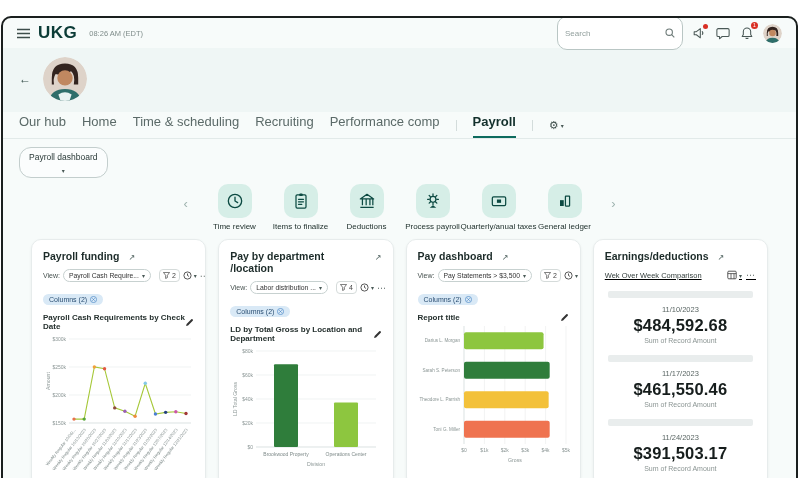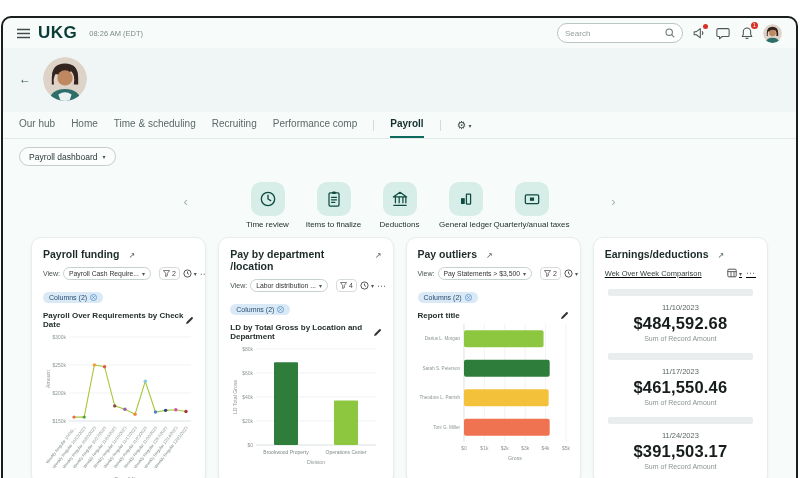--- a/index.html
+++ b/index.html
@@ -7,21 +7,21 @@
     font-family:"Liberation Sans","DejaVu Sans",sans-serif; }
   .frame { position:absolute; left:1px; top:16px; width:797px; height:475px;
     border:2px solid #1a1f1e; border-radius:10px; overflow:hidden; background:#f7fbfa; }
 
   
   .topbar { display:flex; align-items:center; height:30px; padding:0 14px; gap:8px; }
   .hamburger { background:none; border:none; cursor:pointer; display:flex; }
   .logo { font-size:17px; font-weight:800; color:#0b3b36; letter-spacing:.5px; }
   .time { font-size:7.5px; color:#7f8c8a; margin-left:4px; }
   .tb-spacer { flex:1; }
-  .search { width:126px; height:20px; border:1px solid #b9c6c4; border-radius:10px;
+  .search { width:126px; height:34px; border:1px solid #b9c6c4; border-radius:10px;
     background:#fff; display:flex; align-items:center; padding:0 7px; gap:4px; }
   .search input { border:none; outline:none; flex:1; font-size:8px; color:#3a4745;
     background:transparent; font-family:inherit; min-width:0; }
   .search input::placeholder { color:#93a09e; }
   .tb-ic { position:relative; background:none; border:none; cursor:pointer; display:flex; padding:1px; }
   .dot-badge { position:absolute; top:-1px; right:-1px; width:5px; height:5px;
     border-radius:50%; background:#d93025; }
   .num-badge { position:absolute; top:-3px; right:-3px; min-width:7px; height:7px;
     border-radius:4px; background:#d93025; color:#fff; font-size:5px; line-height:7px;
     text-align:center; padding:0 1px; }
@@ -31,31 +31,31 @@
   .welcome { background:#eff6f5; padding:9px 16px 11px; display:flex; align-items:center; gap:12px; }
   .back { font-size:12px; color:#39514d; background:none; border:none; cursor:pointer; }
   .avatar-lg { width:44px; height:44px; border-radius:50%; overflow:hidden; }
   .w-title { font-size:15px; font-weight:bold; color:#1c2d2a; letter-spacing:.2px; }
   .tasks-pill { margin-top:6px; background:#0d5a4e; color:#fff; font-size:8px;
     border:none; border-radius:10px; padding:3.5px 10px; cursor:pointer; font-family:inherit; }
 
   
   .nav { display:flex; align-items:flex-end; gap:16px; padding:0 16px; height:27px;
     border-bottom:1px solid #e2eae9; }
-  .tab { font-size:10px; color:#5b6a68; padding-bottom:9px; cursor:pointer; white-space:nowrap;margin-top:40px; }
+  .tab { font-size:13px; color:#5b6a68; padding-bottom:9px; cursor:pointer; white-space:nowrap;margin-top:40px; }
   .tab.active { color:#13302c; font-weight:bold; border-bottom:2px solid #0d6b5e; padding-bottom:7px; }
   .nav-sep { width:1px; height:11px; background:#d3dcdb; margin-bottom:7px; }
   .gear-wrap { display:flex; align-items:center; gap:2px; padding-bottom:6px; cursor:pointer; }
   .gear { font-size:11px; color:#3e4e4b; }
   .caret { font-size:6px; color:#4a5a57; }
 
   
-  .dash-select { margin:8px 0 12px 16px; display:inline-flex; align-items:center; gap:5px;
+  .dash-select { margin:8px 0 2px 16px; display:inline-flex; align-items:center; gap:5px;
     border:1px solid #c3cecd; border-radius:12px; background:rgba(255,255,255,.55);
-    padding:3.5px 9px; font-size:8.5px; color:#2a3a38; cursor:pointer; font-family:inherit; }
+    padding:3.5px 9px; font-size:8.5px; color:#2a3a38; cursor:pointer; font-family:inherit;flex-direction:column; }
 
   
   .carousel { position:relative; display:flex; justify-content:center; margin:4px 0 0; }
   .car-item { width:66px; display:flex; flex-direction:column; align-items:center; gap:4px; cursor:pointer; }
   .car-ic { width:34px; height:34px; border-radius:10px; background:#d6eee7;
     display:flex; align-items:center; justify-content:center; }
   .car-label { font-size:8px; color:#22332f; white-space:nowrap; }
   .chev { position:absolute; top:12px; font-size:13px; color:#9fb3af; background:none;
     border:none; cursor:pointer; }
   .chev.left { left:calc(50% - 216px); }
@@ -219,35 +219,45 @@
         <svg width="20" height="20" viewBox="0 0 24 24" fill="none" stroke="#0c4a42" stroke-width="1.5" stroke-linejoin="round">
             <path d="M4 9.5 L12 4 l8 5.5 Z"></path>
             <path d="M6.5 9.5 v7.5 M11 9.5 v7.5 M15.5 9.5 v7.5 M19 9.5 v7.5"></path>
             <path d="M4 19.5 h16"></path>
           </svg>
       </span>
       <span class="car-label">Deductions</span>
     </div>
     <div class="car-item">
       <span class="car-ic">
-        <svg width="20" height="20" viewBox="0 0 24 24" fill="none" stroke="#0c4a42" stroke-width="1.5">
-            <rect x="6" y="11" width="4.5" height="7" fill="#0c4a42" stroke="none"></rect>
-            <rect x="12.5" y="6" width="5" height="12" rx="0.5"></rect>
+        <svg width="20" height="20" viewBox="0 0 24 24" fill="none" stroke="#0c4a42" stroke-width="1.5" stroke-linecap="round">
+            <circle cx="12" cy="10" r="3.5"></circle>
+            <path d="M12 3.5 v2 M12 14.5 v2 M5.5 10 h2 M16.5 10 h2 M7.4 5.4 l1.4 1.4 M15.2 13.2 l1.4 1.4 M16.6 5.4 l-1.4 1.4 M8.8 13.2 l-1.4 1.4"></path>
+            <path d="M8 20 l4-3 4 3 Z" fill="#0c4a42" stroke="none"></path>
           </svg>
       </span>
-      <span class="car-label">General ledger</span>
+      <span class="car-label">Process payroll</span>
     </div>
     <div class="car-item">
       <span class="car-ic">
         <svg width="20" height="20" viewBox="0 0 24 24" fill="none" stroke="#0c4a42" stroke-width="1.5">
             <rect x="4" y="7" width="16" height="10.5" rx="1.5"></rect>
             <rect x="9.5" y="10.2" width="5" height="4" fill="#0c4a42" stroke="none"></rect>
           </svg>
       </span>
       <span class="car-label">Quarterly/anual taxes</span>
+    </div>
+    <div class="car-item">
+      <span class="car-ic">
+        <svg width="20" height="20" viewBox="0 0 24 24" fill="none" stroke="#0c4a42" stroke-width="1.5">
+            <rect x="6" y="11" width="4.5" height="7" fill="#0c4a42" stroke="none"></rect>
+            <rect x="12.5" y="6" width="5" height="12" rx="0.5"></rect>
+          </svg>
+      </span>
+      <span class="car-label">General ledger</span>
     </div>
     <button class="chev right">›</button>
   </div>
 
   
   <div class="cards">
 
     <section class="card">
       <div class="c-title-row">
         <span class="c-title">Payroll funding</span>
@@ -280,21 +290,21 @@
           <span>Columns (2)</span>
           <span class="x">
             <svg width="7" height="7" viewBox="0 0 8 8">
                 <circle cx="4" cy="4" r="3.5" fill="none" stroke="#4a86c5" stroke-width="0.8"></circle>
                 <path d="M2.6 2.6 l2.8 2.8 M5.4 2.6 L2.6 5.4" stroke="#4a86c5" stroke-width="0.8"></path>
               </svg>
           </span>
         </span>
       </div>
       <div class="c-chart-title">
-        <span>Payroll Over Requirements by Check Date</span>
+        <span>Payroll Cash Requirements by Check Date</span>
         <button class="pencil-btn">
           <svg width="9" height="9" viewBox="0 0 10 10">
               <path d="M1.2 8.8 L1.8 6.6 L7 1.4 a0.9 0.9 0 0 1 1.3 0 l0.3 0.3 a0.9 0.9 0 0 1 0 1.3 L3.4 8.2 Z" fill="#333"></path>
             </svg>
         </button>
       </div>
       <svg id="line-chart" width="152" height="156" viewBox="0 0 152 156">
           <line x1="26" y1="92" x2="148" y2="92" stroke="#ccd6d5" stroke-width="0.7"></line>
           <text x="23" y="93.7" font-size="5" fill="#8b9695" text-anchor="end">$150k</text>
           <line x1="26" y1="64" x2="148" y2="64" stroke="#e9eeee" stroke-width="0.7"></line>
@@ -404,21 +414,21 @@
           </span>
           <span class="lg-item">
             <span class="lg-dot" style="background: rgb(47, 125, 59);"></span>
             <span>Maintenance</span>
           </span>
         </div>
     </section>
 
     <section class="card">
       <div class="c-title-row">
-        <span class="c-title">Pay outliers</span>
+        <span class="c-title">Pay dashboard</span>
         <span class="c-link">↗</span>
       </div>
       <div class="c-controls">
         <span class="c-viewlbl">View:</span>
         <button class="c-dd">
           <span>Pay Statements &gt; $3,500</span>
           <span class="caret">▾</span>
         </button>
         <span class="vsep"></span>
         <button class="c-filter">

